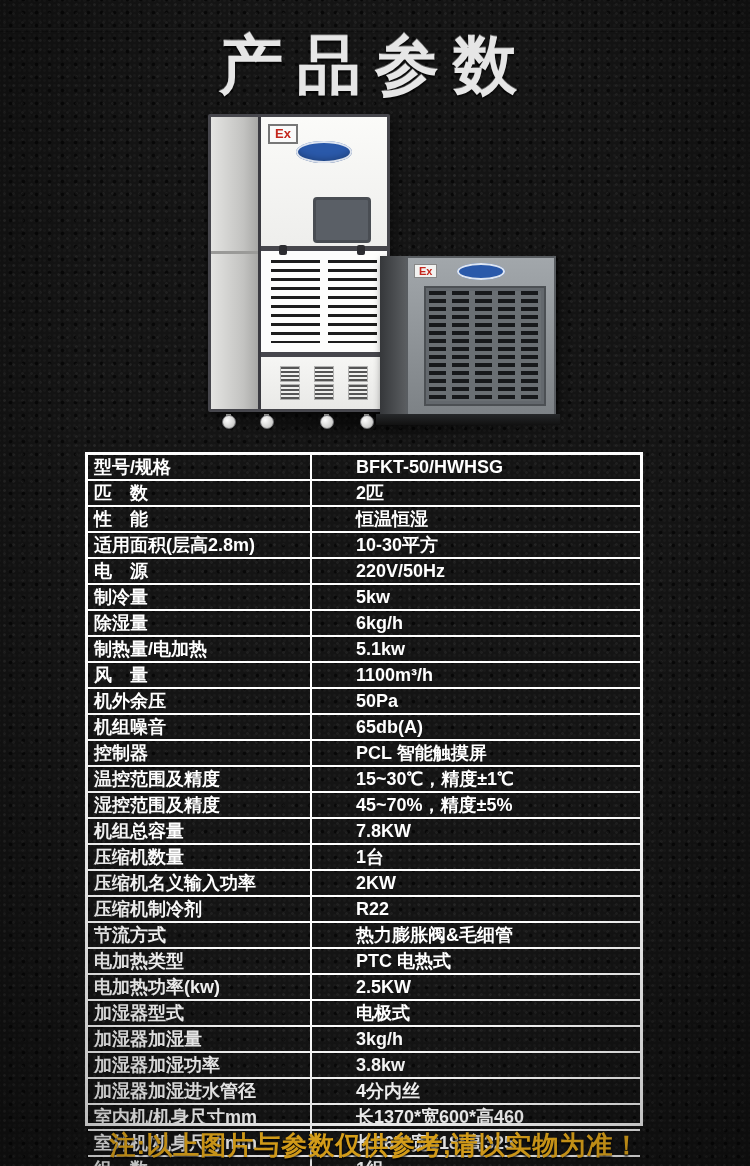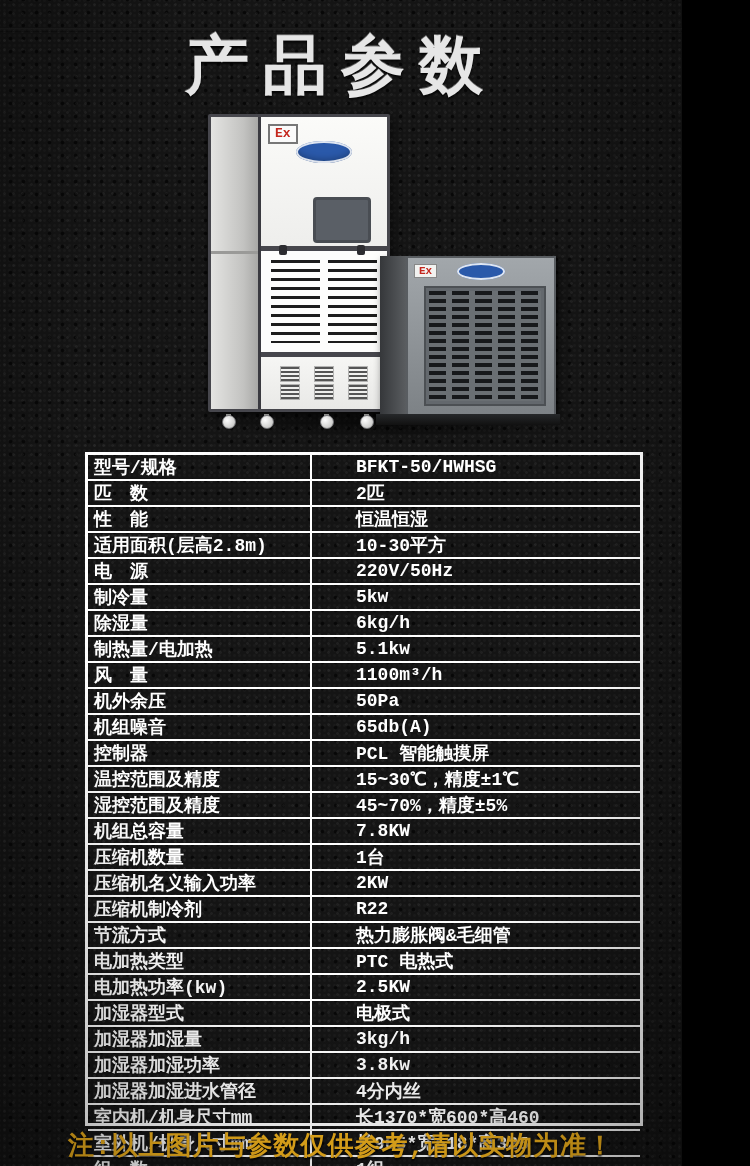--- a/index.html
+++ b/index.html
@@ -1,19 +1,19 @@
 <!DOCTYPE html>
 <html><head>
 <meta charset="utf-8">
 <style>
   * { margin:0; padding:0; box-sizing:border-box; }
   html,body { background:#000; }
   .page {
-    position:relative; width:682px; height:1166px; overflow:hidden;
-    font-family:Liberation Mono, monospace;
+    position:relative; width:750px; height:1166px; overflow:hidden;
+    font-family:Liberation Sans, sans-serif;
     background-color:#141414;
     background-image:
       radial-gradient(circle, rgba(255,255,255,0.05) 1px, transparent 1.7px),
       radial-gradient(circle, rgba(0,0,0,0.65) 1.2px, transparent 2.3px),
       radial-gradient(circle, rgba(255,255,255,0.025) 1px, transparent 2px);
     background-size:9px 9px, 13px 13px, 5px 5px;
     background-position:0 0, 4px 6px, 2px 3px;
   }
   .page::after {
     content:""; position:absolute; inset:0; pointer-events:none;

